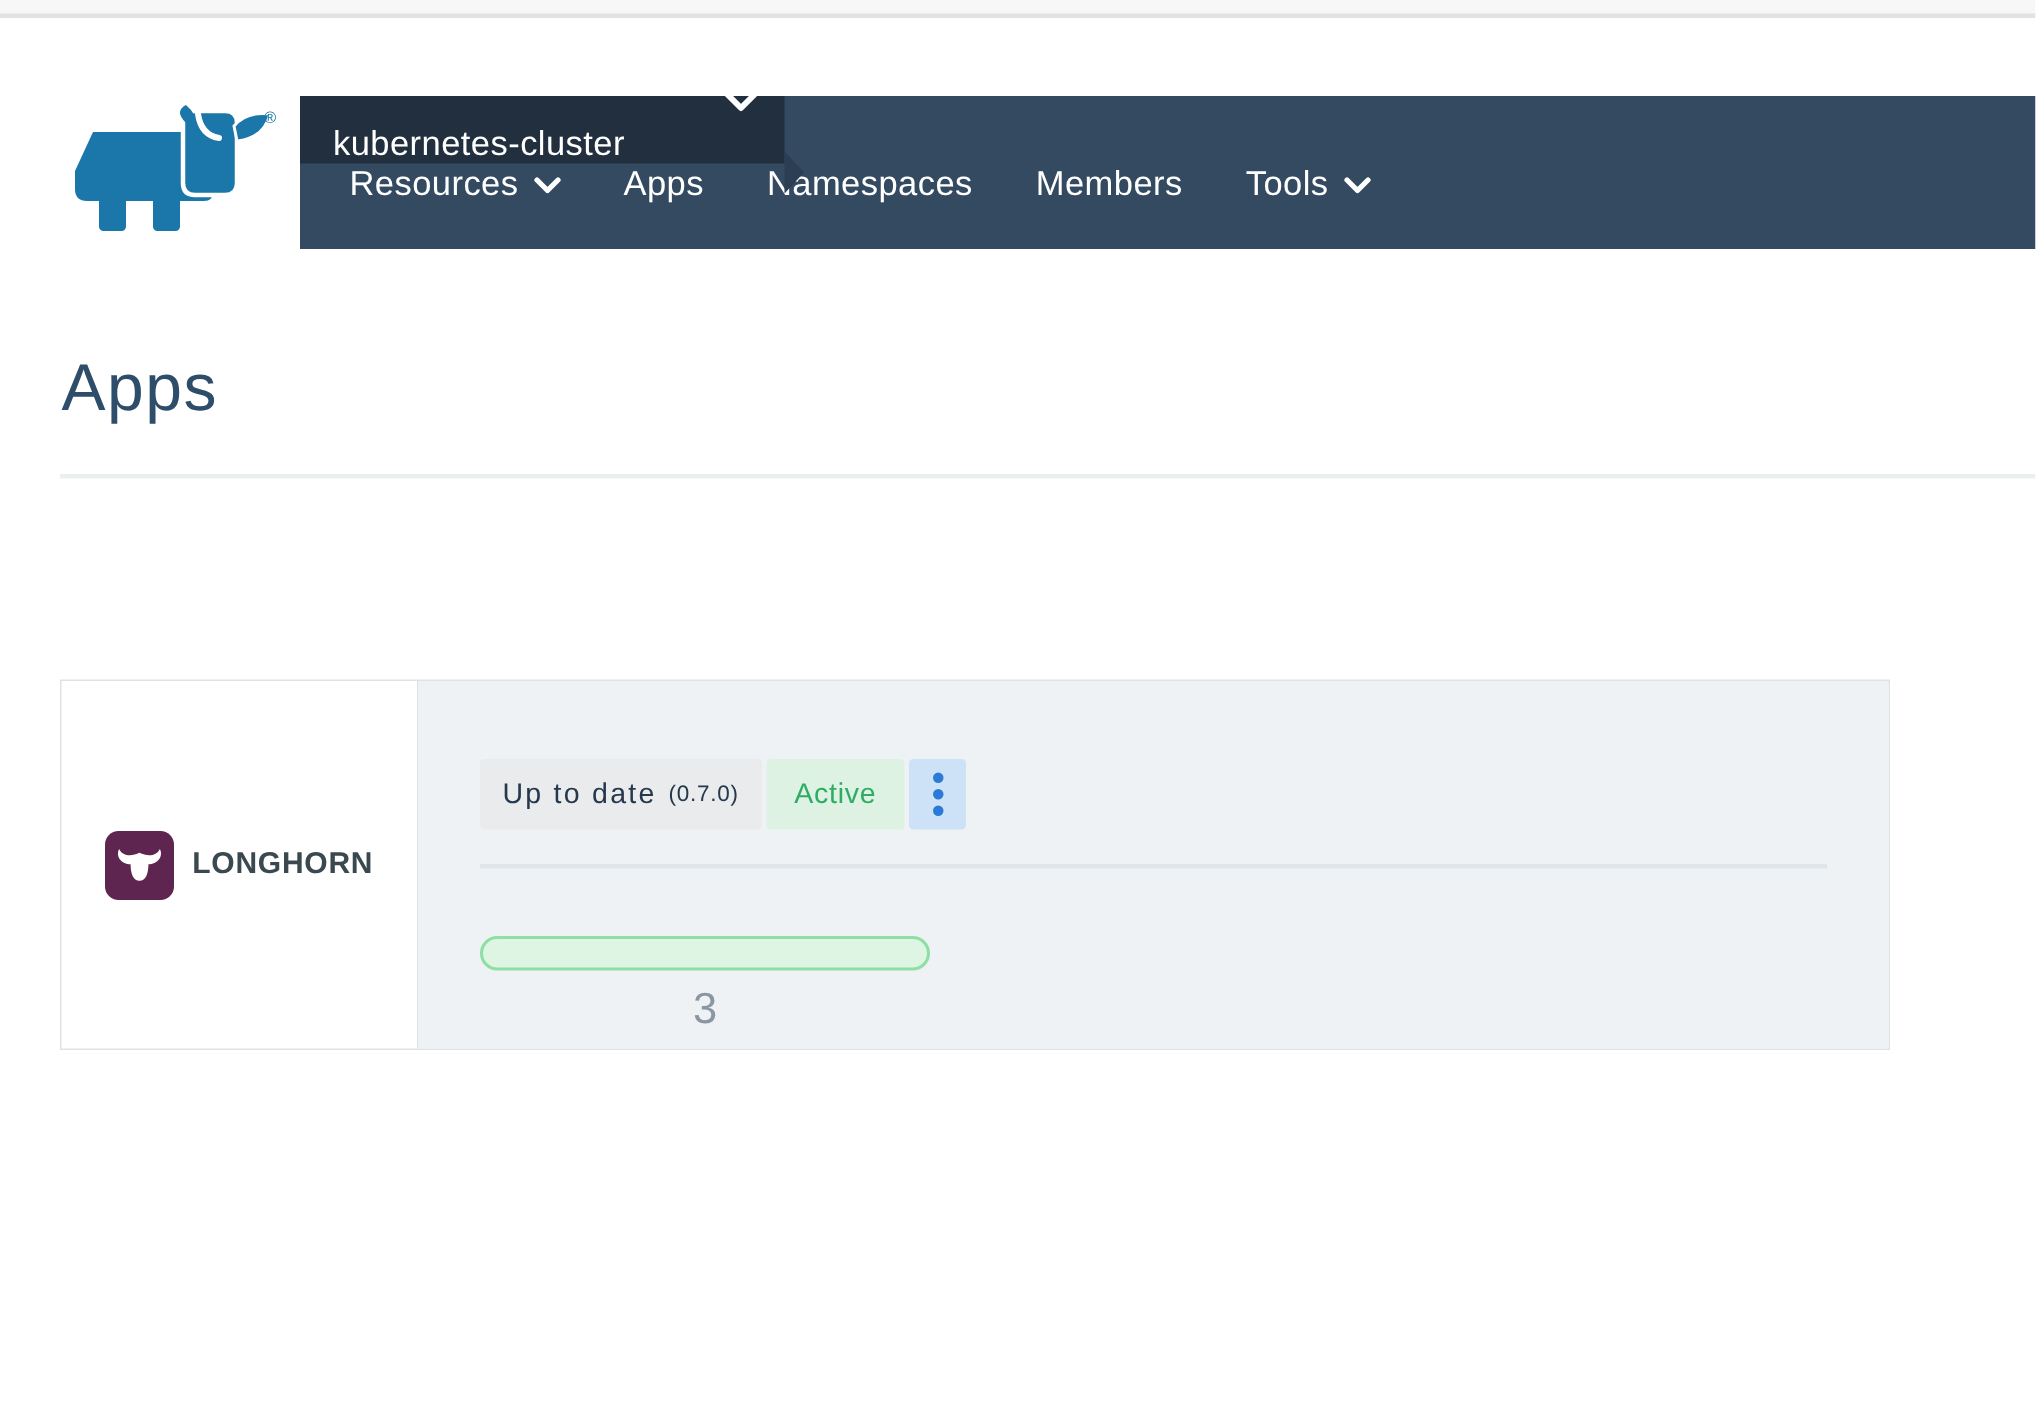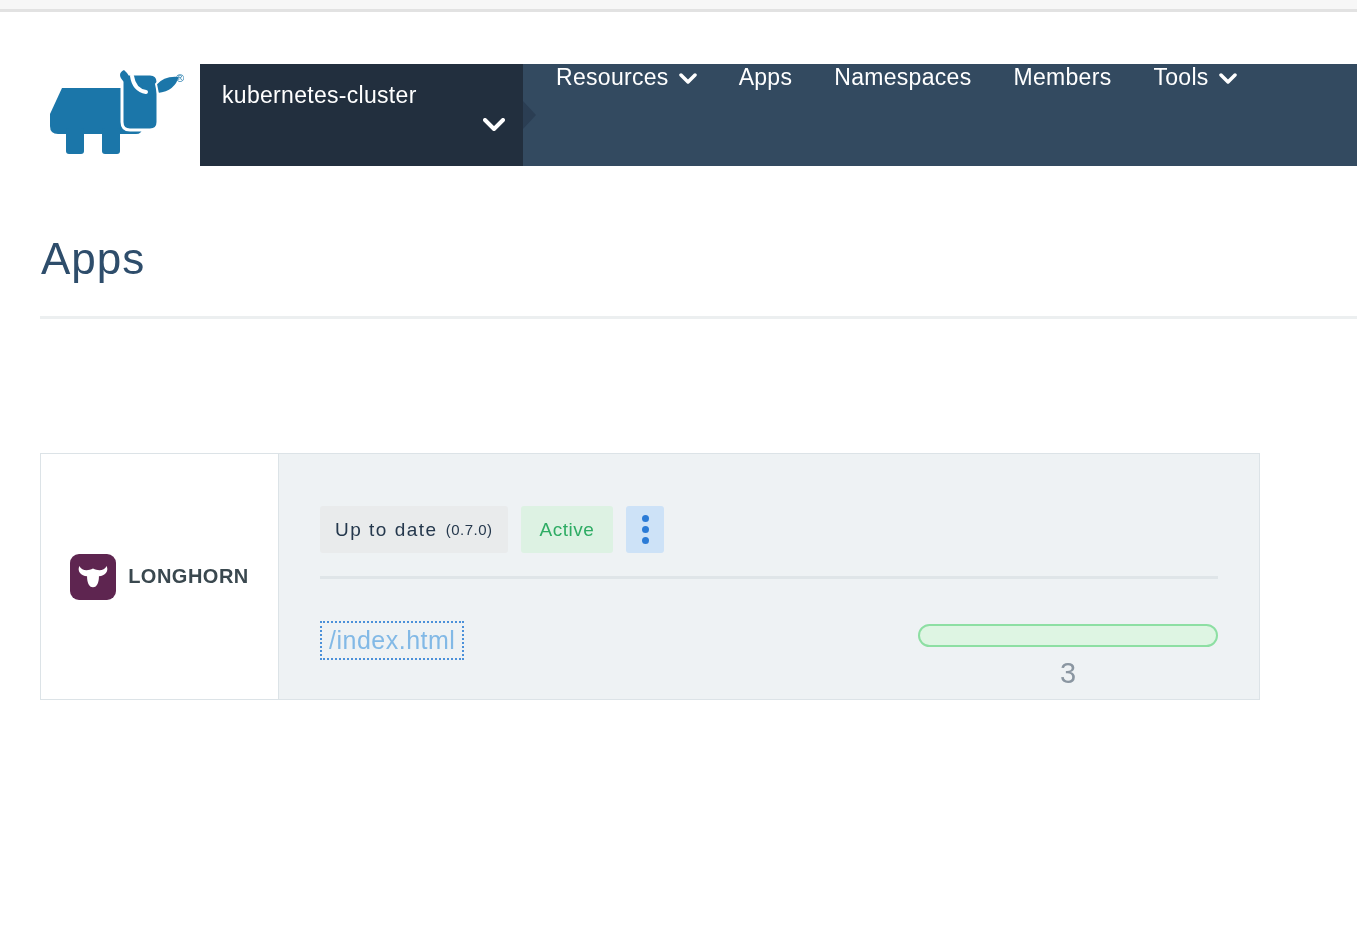--- a/index.html
+++ b/index.html
@@ -6,21 +6,21 @@
   html,body { width:1357px; height:941px; background:#fff; overflow:hidden;
               font-family:"Liberation Sans", sans-serif; }
 
   
   .top-strip { height:12px; background:#f7f7f7; border-bottom:3px solid #e2e2e2; }
 
   
   .header { position:relative; height:142px; }
   .logo { position:absolute; left:38px; top:58px; width:150px; height:92px; cursor:pointer; }
   .navbar { position:absolute; left:200px; right:0; top:52px; height:102px;
-            background:#334a60; display:flex; align-items:stretch; }
+            background:#334a60; display:flex; align-items:stretch;flex-direction:column; }
   .cluster-block { width:323px; background:#222f3e; position:relative; cursor:pointer;
                    padding:18px 0 0 22px; flex:none; }
   .cluster-name { color:#ffffff; font-size:23px; font-weight:400; letter-spacing:.3px; }
   .cluster-project { color:#9aa5ae; font-size:23px; margin:10px 0 0 28px; }
   .cluster-chev { position:absolute; right:18px; bottom:34px; width:22px; height:14px; }
   .notch { position:absolute; left:323px; top:37px; width:0; height:0;
            border-left:13px solid #2b3e53; border-top:14px solid transparent;
            border-bottom:14px solid transparent; }
   .nav-items { display:flex; align-items:flex-start; padding-left:12px; }
   .nav-item { display:flex; align-items:center; gap:10px; color:#fff; font-size:23px;
@@ -37,21 +37,21 @@
           border:1px solid #dce3e7; display:flex; background:#fff; }
   .card-left { width:238px; flex:none; display:flex; align-items:center;
                justify-content:center; gap:12px; border-right:1px solid #dce3e7; }
   .lh-logo { width:46px; height:46px; background:#5e2550; border-radius:9px;
              display:flex; align-items:center; justify-content:center; flex:none; }
   .lh-text { color:#3a484f; font-size:20px; font-weight:bold; letter-spacing:.5px; }
   .card-right { flex:1; background:#eef2f4; padding:0 41px; }
   .row1 { margin-top:52px; display:flex; align-items:center; justify-content:space-between; }
   .app-name { color:#3d98d3; font-size:29px; font-weight:300; letter-spacing:.5px;
               text-decoration:none; cursor:pointer; }
-  .badges { display:flex; align-items:stretch; gap:13px; height:47px; }
+  .badges { display:flex; align-items:stretch; gap:3px; height:47px; }
   .badge { display:flex; align-items:center; border-radius:3px; font-size:19px; }
   .badge.gray { background:#e9ebec; color:#25384d; padding:0 15px; letter-spacing:1.5px; gap:8px; }
   .badge.gray .ver { font-size:15px; letter-spacing:.5px; }
   .badge.green { background:#ddf2e3; color:#2eac64; padding:12px 19px; letter-spacing:.5px; }
   .kebab { width:38px; background:#cde2f7; border:none; border-radius:3px; cursor:pointer;
            display:flex; flex-direction:column; align-items:center; justify-content:center; gap:4px; }
   .kebab i { width:7px; height:7px; border-radius:50%; background:#2b7bd6; }
   .card-rule { height:3px; background:#dfe5e8; margin-top:23px; }
   .row2 { margin-top:42px; display:flex; justify-content:space-between; align-items:flex-start; }
   .endpoint { color:#82b9e6; font-size:25px; font-weight:300; letter-spacing:.5px;
@@ -142,20 +142,19 @@
           <i></i>
             <i></i>
             <i></i>
         </button>
       </div>
     </div>
 
     <div class="card-rule"></div>
 
     <div class="row2">
-      <a class="endpoint">/index.html</a>
       <div class="pods">
         <div class="progress"></div>
         <div class="pod-count">3</div>
       </div>
     </div>
   </div>
 </section>
 
 </body></html>

